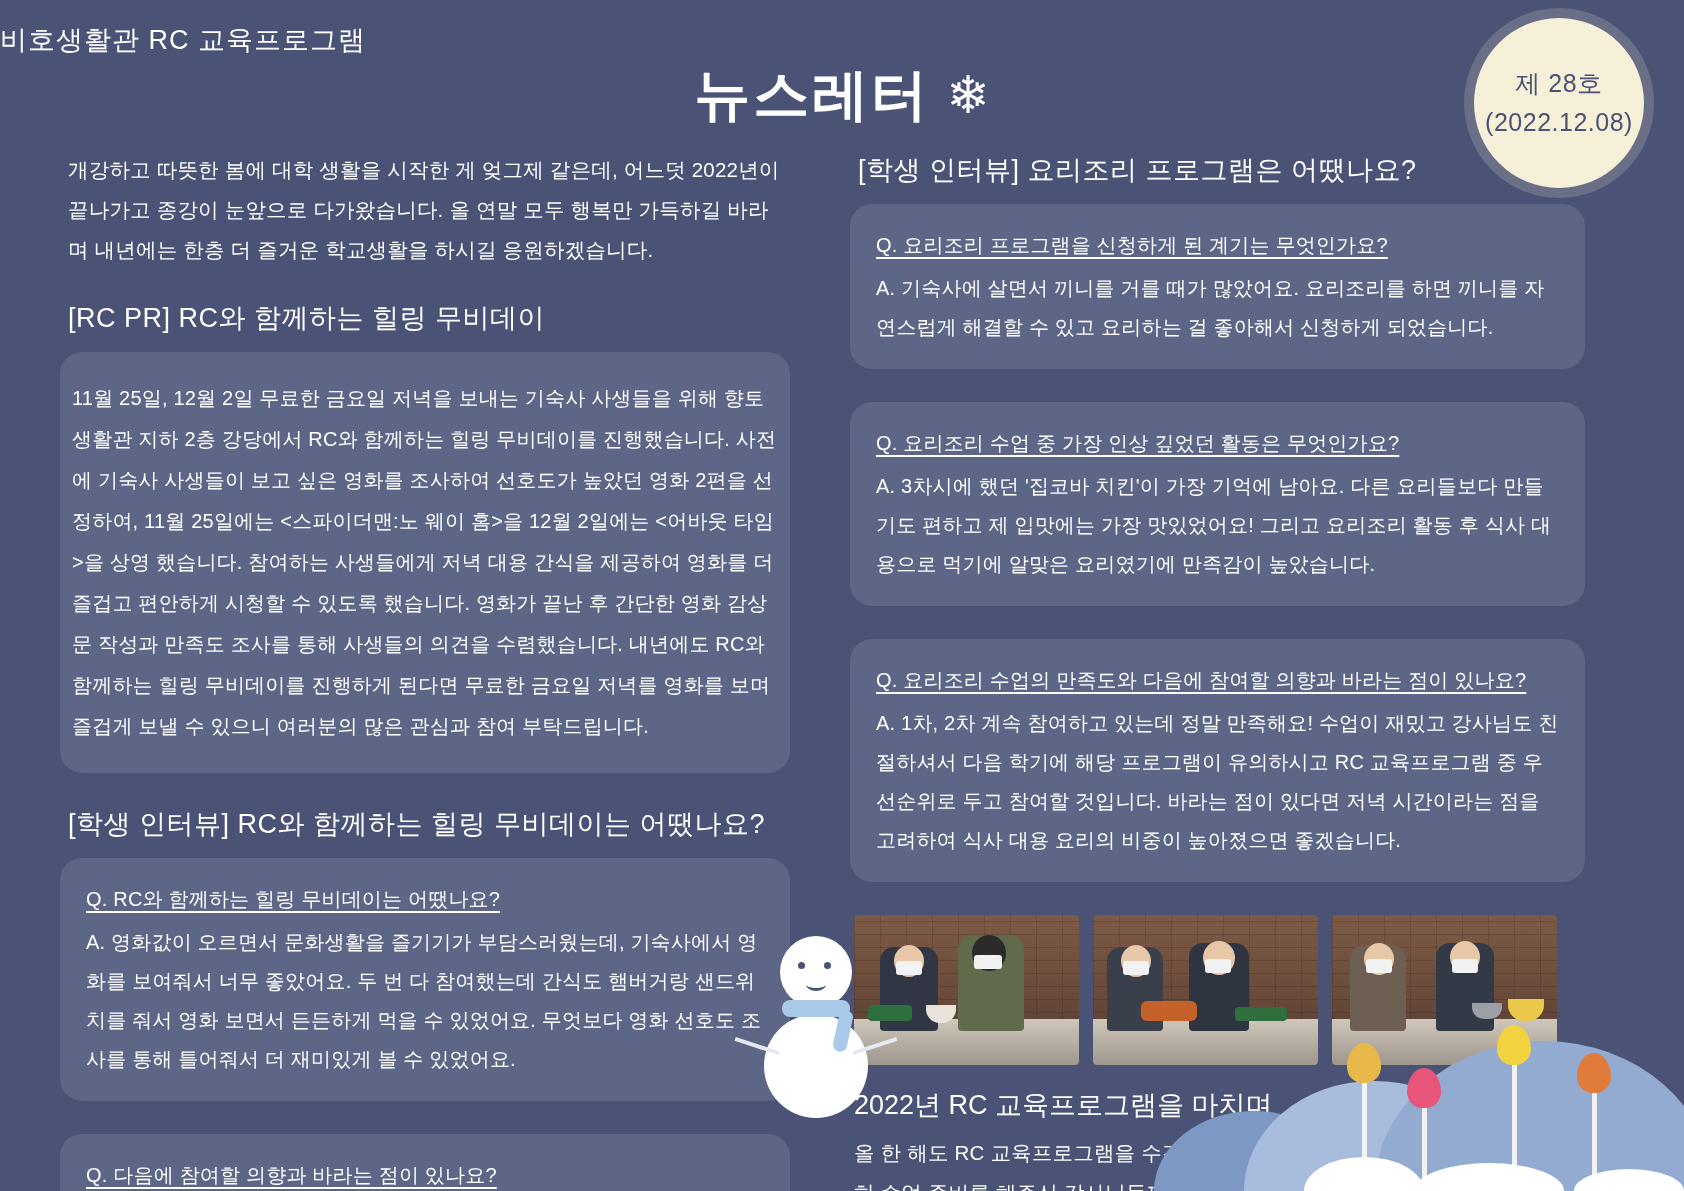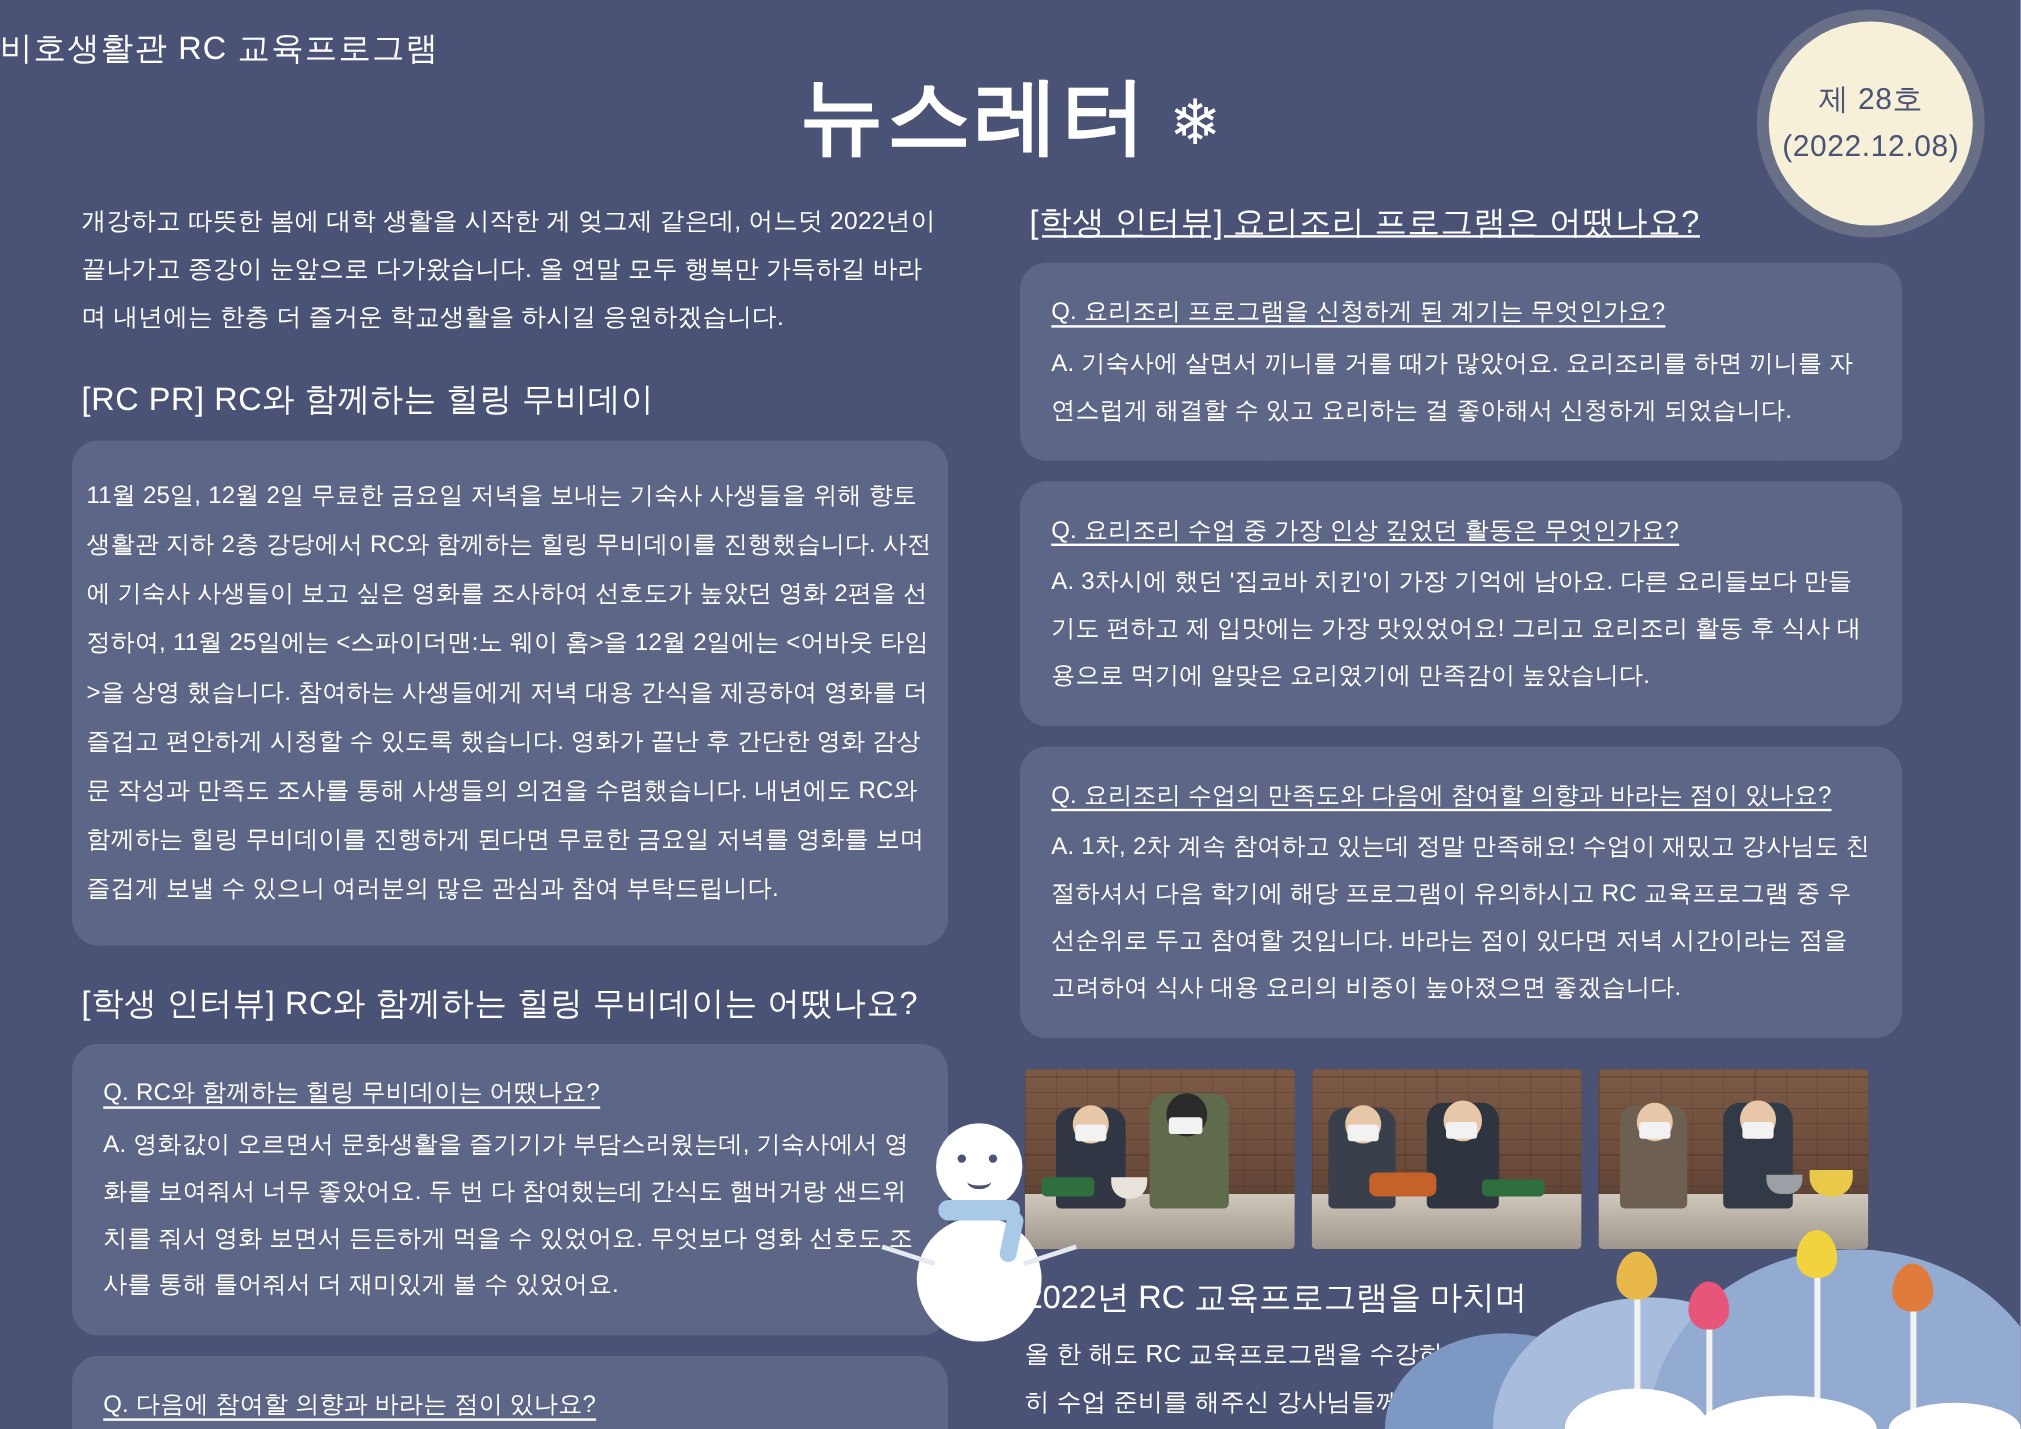--- a/index.html
+++ b/index.html
@@ -126,25 +126,24 @@
     color: #ffffff;
   }
   .title-row {
     display: flex;
     align-items: center;
     justify-content: center;
     gap: 16px;
     margin-top: 6px;
   }
   .title {
-    font-size: 70px;
+    font-size: 56px;
     font-weight: bold;
     letter-spacing: 3px;
     line-height: 1.1;
-    font-family: Liberation Mono, monospace;
   }
   .snowflake { font-size: 52px; color: #ffffff; }
 
   
   .columns {
     position: relative;
     display: flex;
     gap: 60px;
     padding: 24px 55px 0 60px;
   }
@@ -155,29 +154,29 @@
     font-size: 20.5px;
     line-height: 1.95;
     padding: 0 8px;
     letter-spacing: 0.2px;
   }
   .section-title {
     font-size: 27px;
     margin: 30px 0 16px 8px;
     letter-spacing: 0.5px;
   }
-  .section-title.right-top { margin-top: 2px; text-decoration: underline; }
+  .section-title.right-top { margin-top: 2px; }
 
   .card {
     background: #5d6686;
     border-radius: 22px;
     padding: 22px 26px;
     font-size: 20px;
     line-height: 1.95;
-    margin-bottom: 17px;
+    margin-bottom: 33px;
     letter-spacing: 0.2px;
   }
   .card.big { line-height: 2.05; padding: 26px 12px; }
   .q {
     display: block;
     text-decoration: underline;
     text-underline-offset: 5px;
     margin-bottom: 4px;
   }
   .a { display: block; }

